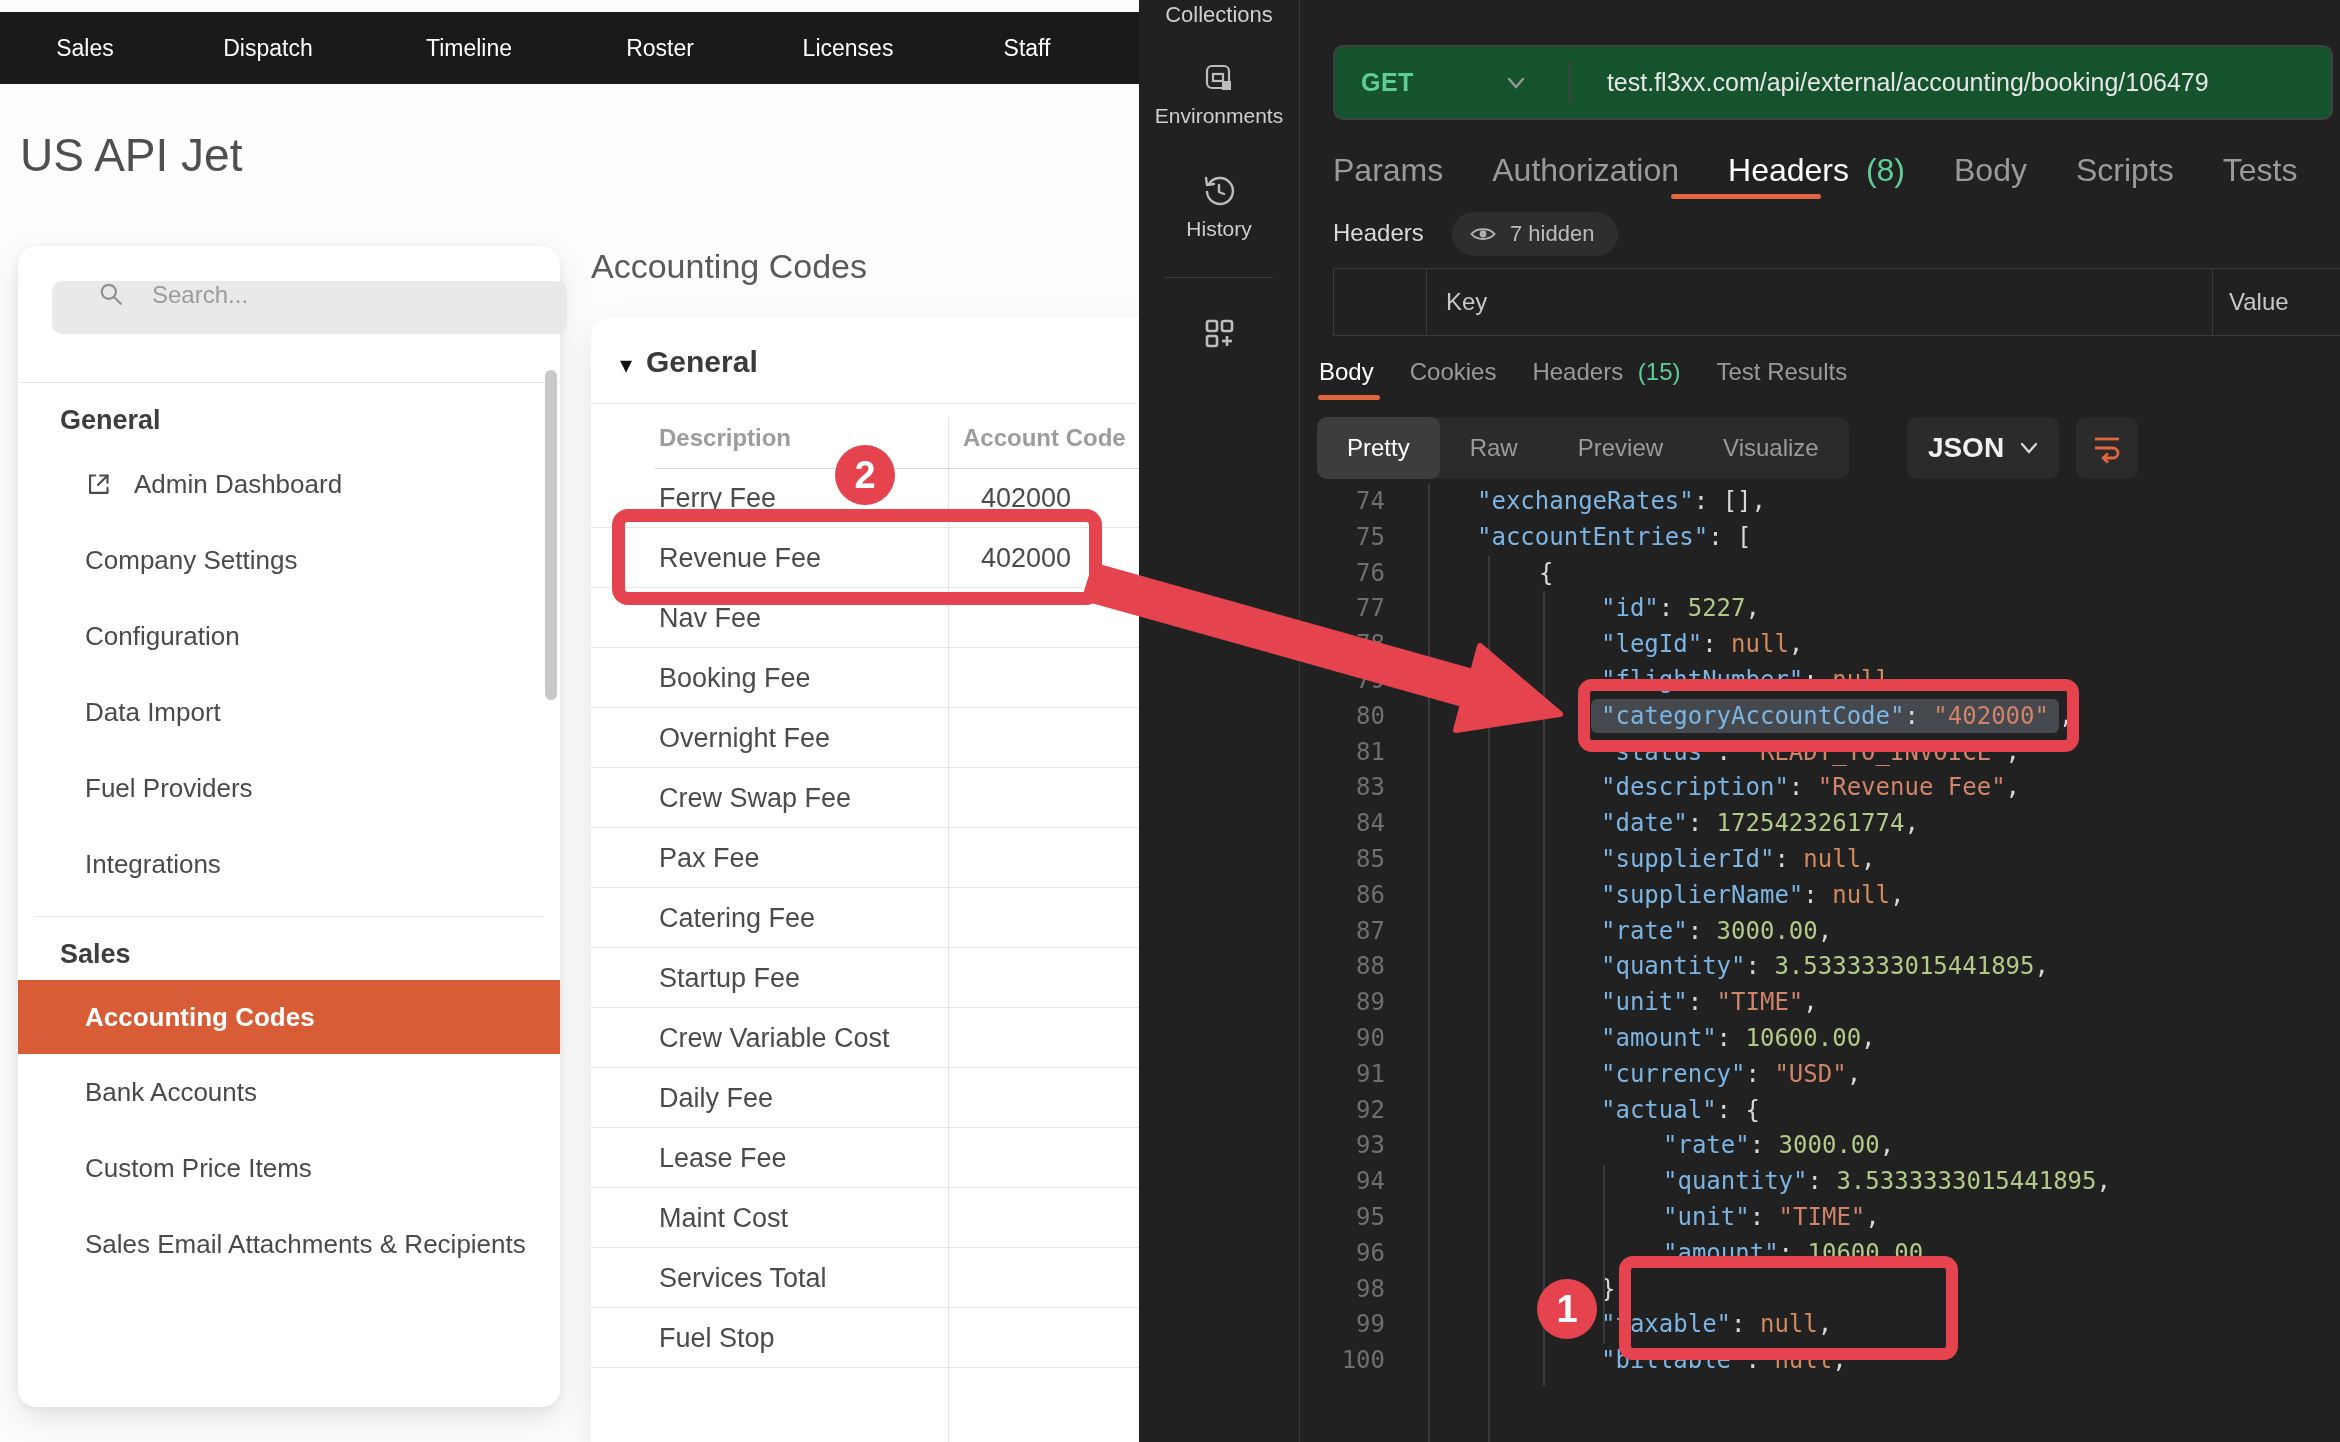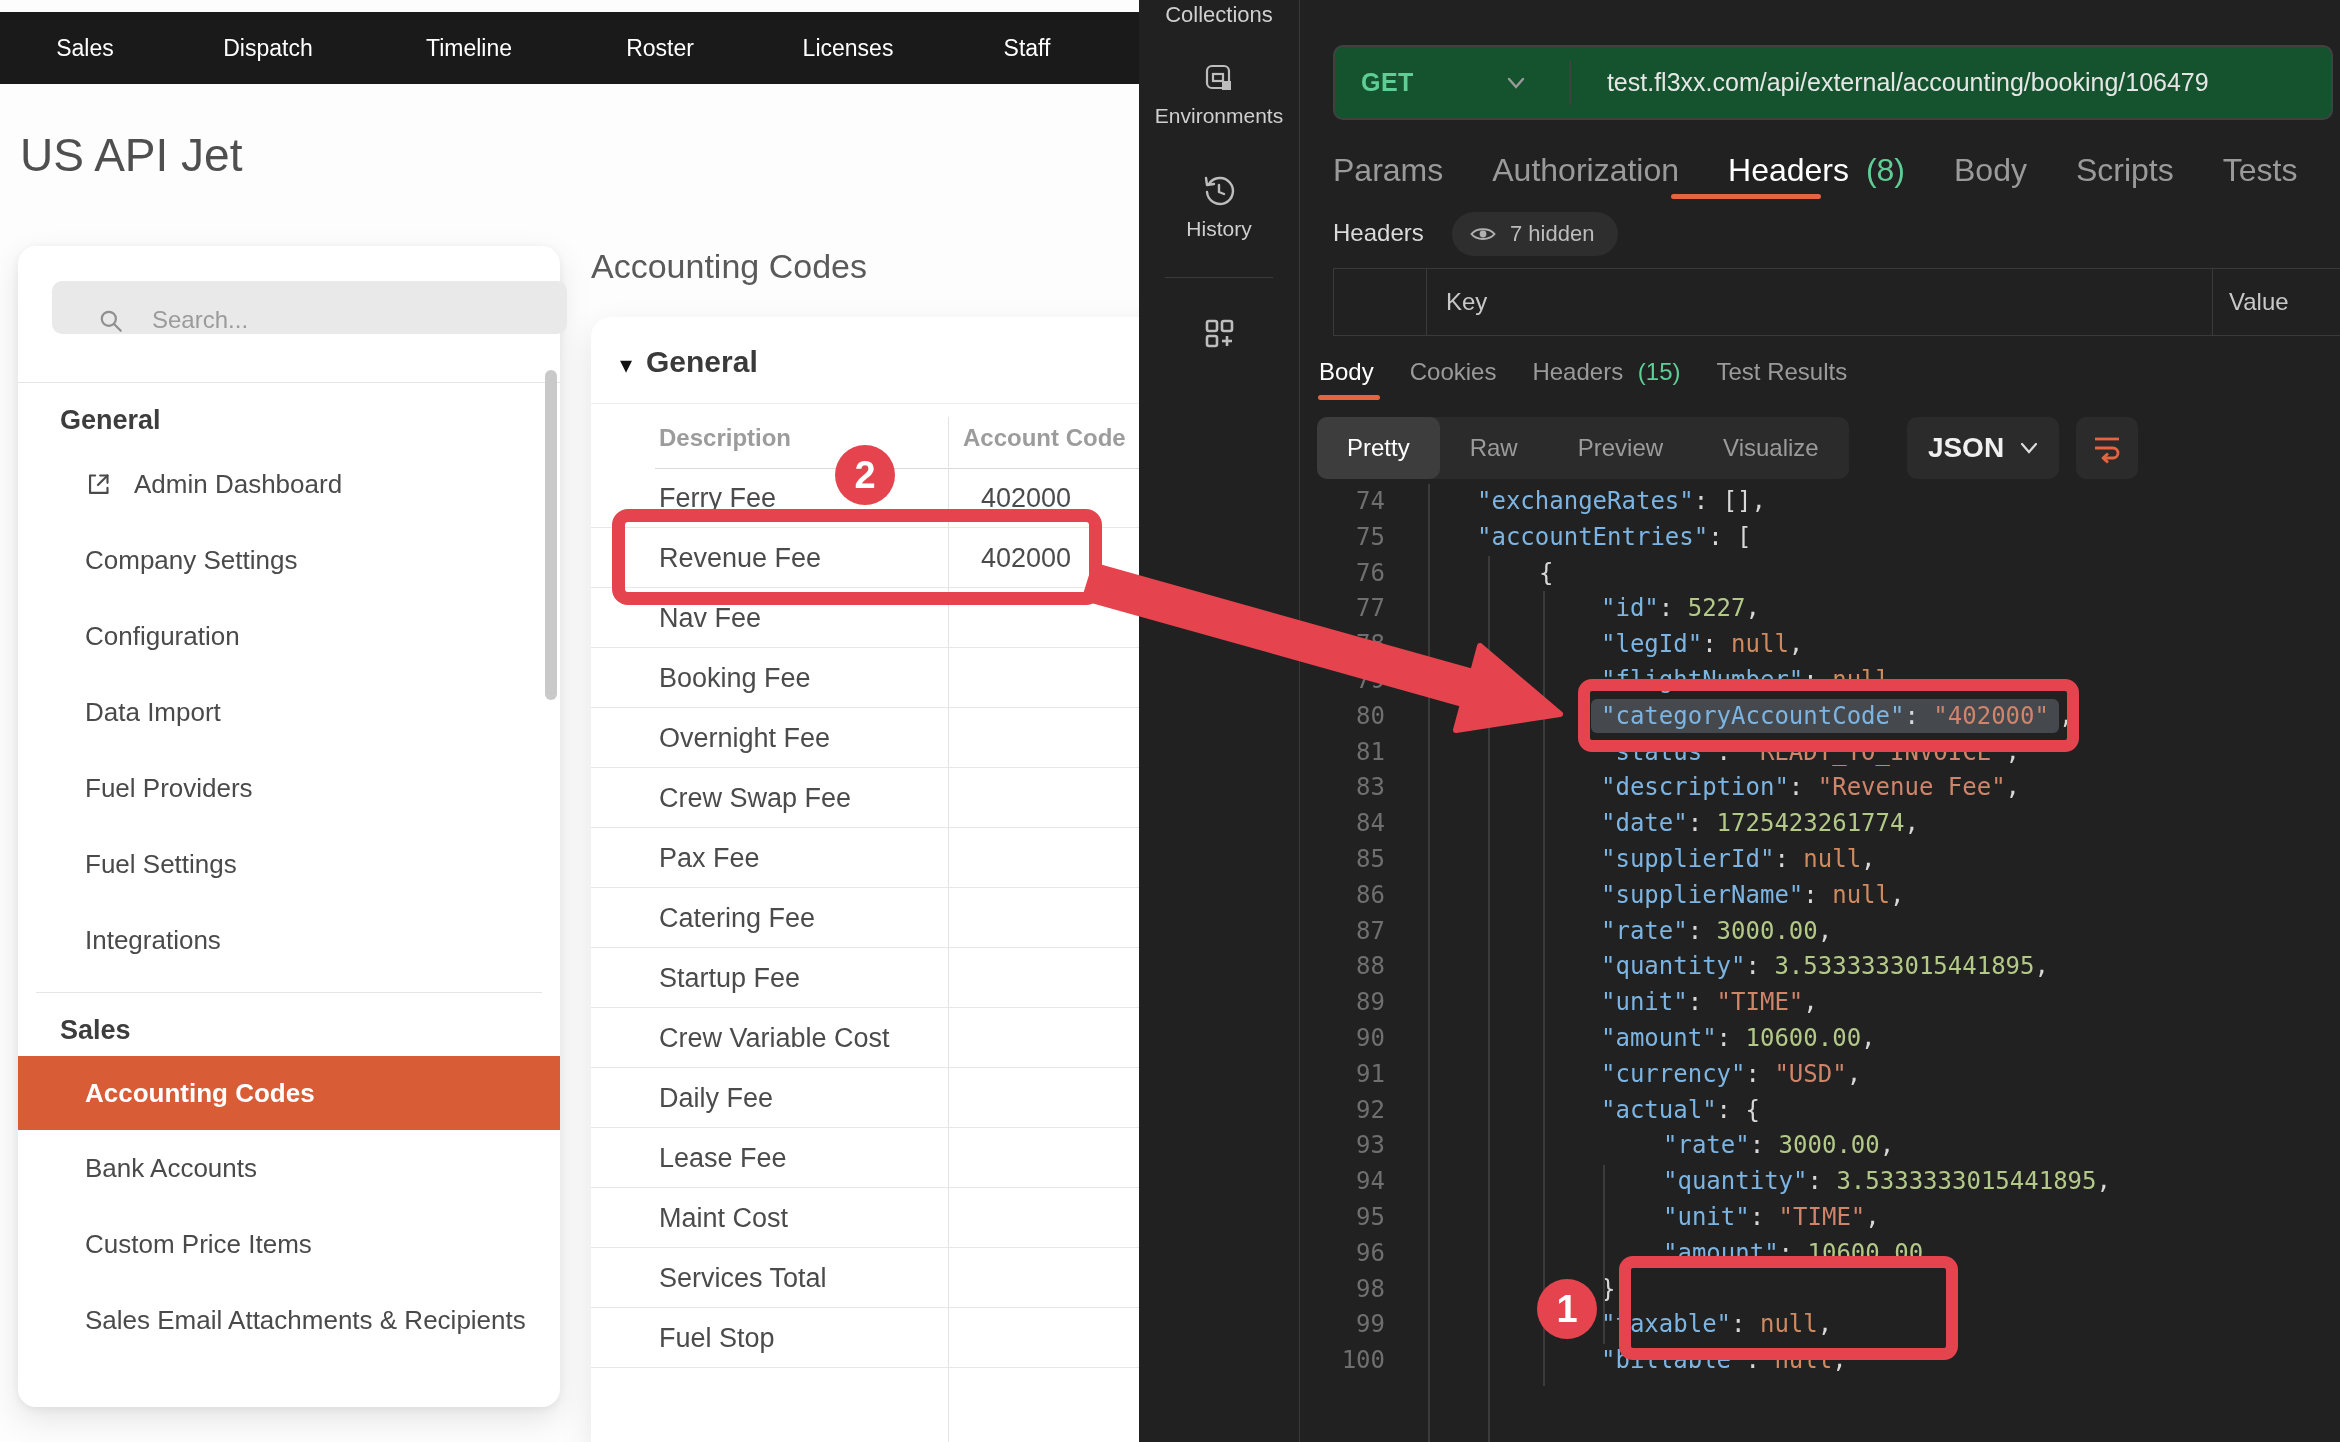--- a/index.html
+++ b/index.html
@@ -17,21 +17,21 @@
   .nav-item{position:absolute; top:0; height:72px; display:flex; align-items:center;
     transform:translateX(-50%); color:#fff; font-size:23px; white-space:nowrap; cursor:pointer}
   .nav-item:nth-child(1){left:85px}.nav-item:nth-child(2){left:268px}
   .nav-item:nth-child(3){left:469px}.nav-item:nth-child(4){left:660px}
   .nav-item:nth-child(5){left:848px}.nav-item:nth-child(6){left:1027px}
   .apptitle{position:absolute; left:20px; top:128px; font-size:46px; font-weight:400; color:#4f4f4f}
 
   .sidecard{position:absolute; left:18px; top:246px; width:542px; height:1161px; background:#fff;
     border-radius:18px; box-shadow:0 12px 32px rgba(0,0,0,.10), 0 2px 8px rgba(0,0,0,.06)}
   .search{position:absolute; left:34px; top:35px; width:515px; height:53px; background:#e9e9e9;
-    border-radius:10px; display:flex; align-items:flex-end; padding-left:46px; gap:28px}
+    border-radius:10px; display:flex; align-items:flex-start; padding-left:46px; gap:28px}
   .search .ph{color:#9b9b9b; font-size:24px}
   .sdiv{position:absolute; left:0; top:136px; width:100%; height:1px; background:#e6e6e6}
   .sb-sections{position:absolute; left:0; top:137px; width:100%}
   .sec-title{margin:22px 0 10px 42px; font-size:27px; font-weight:700; color:#3d3d3d}
   .sec-div{height:1px; background:#e6e6e6; margin:14px 18px}
   .sb-item{height:76px; display:flex; align-items:center; padding-left:67px; font-size:26px;
     color:#4a4a4a; white-space:nowrap; cursor:pointer}
   .sb-item .xicon{display:flex; margin-right:22px}
   .sb-item.active{background:var(--fl3xx-orange); color:#fff; font-weight:700; height:74px}
   .sb-scroll{position:absolute; right:3px; top:124px; width:12px; height:330px; background:#c9c9c9; border-radius:6px}
@@ -168,23 +168,20 @@
           <span>Company Settings</span>
         </div>
         <div class="sb-item">
           <span>Configuration</span>
         </div>
         <div class="sb-item">
           <span>Data Import</span>
         </div>
         <div class="sb-item">
           <span>Fuel Providers</span>
-        </div>
-        <div class="sb-item">
-          <span>Fuel Settings</span>
         </div>
         <div class="sb-item">
           <span>Integrations</span>
         </div>
         <div class="sec-div"></div>
         <div class="sec-title">Sales</div>
         <div class="sb-item active">
           <span>Accounting Codes</span>
         </div>
         <div class="sb-item">

